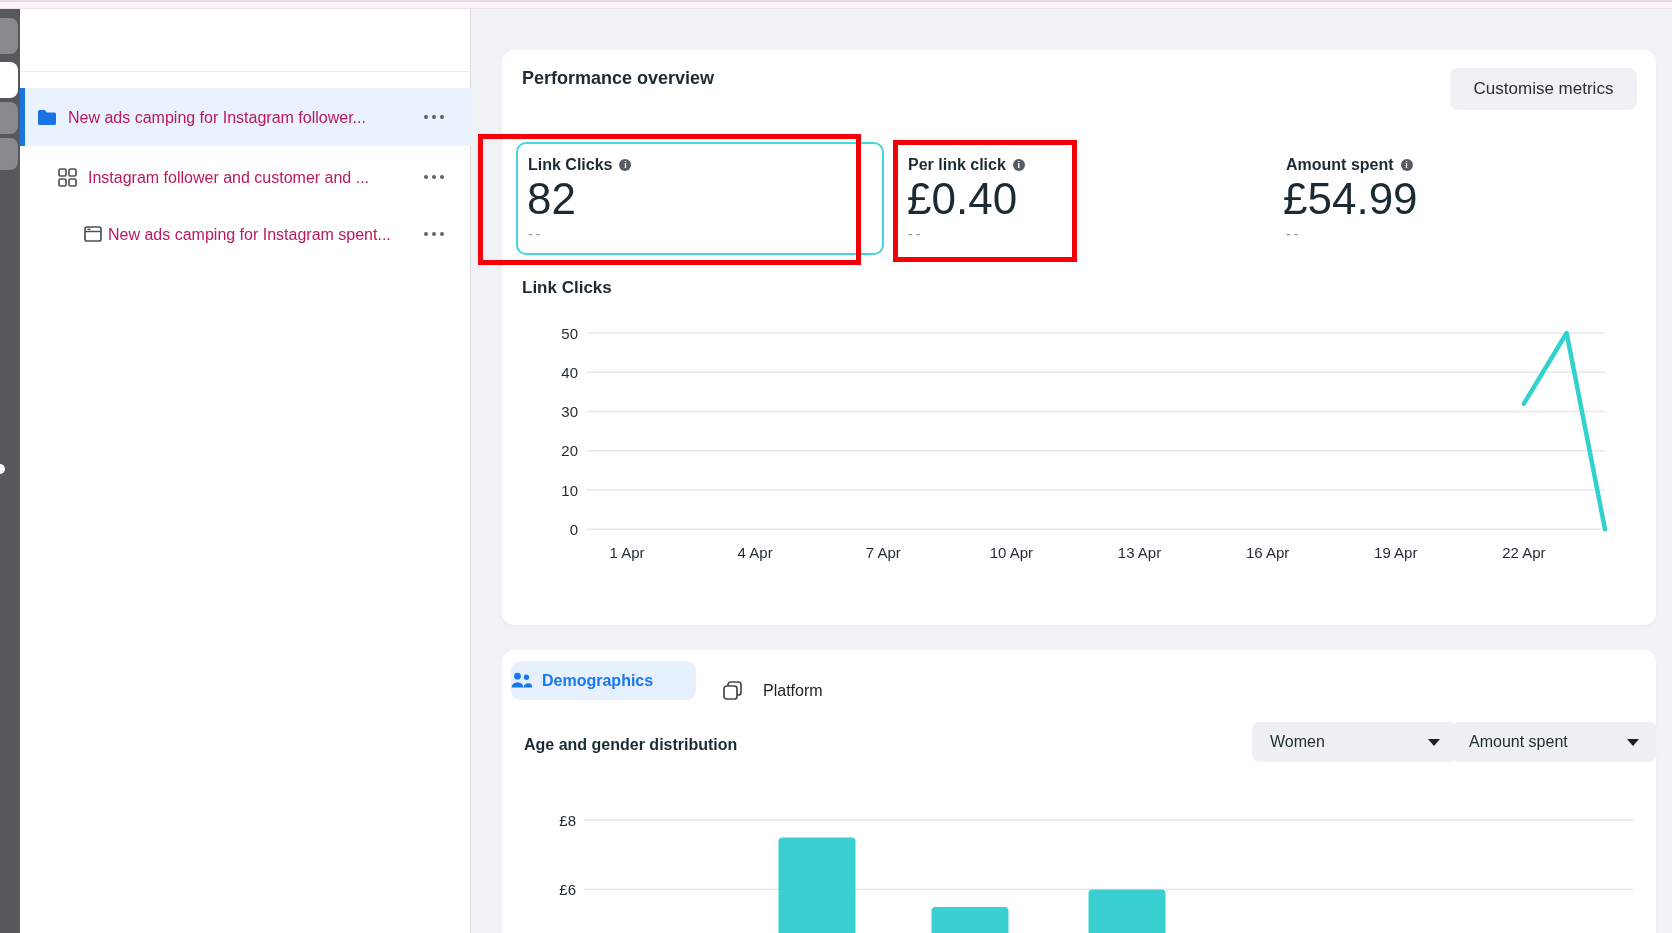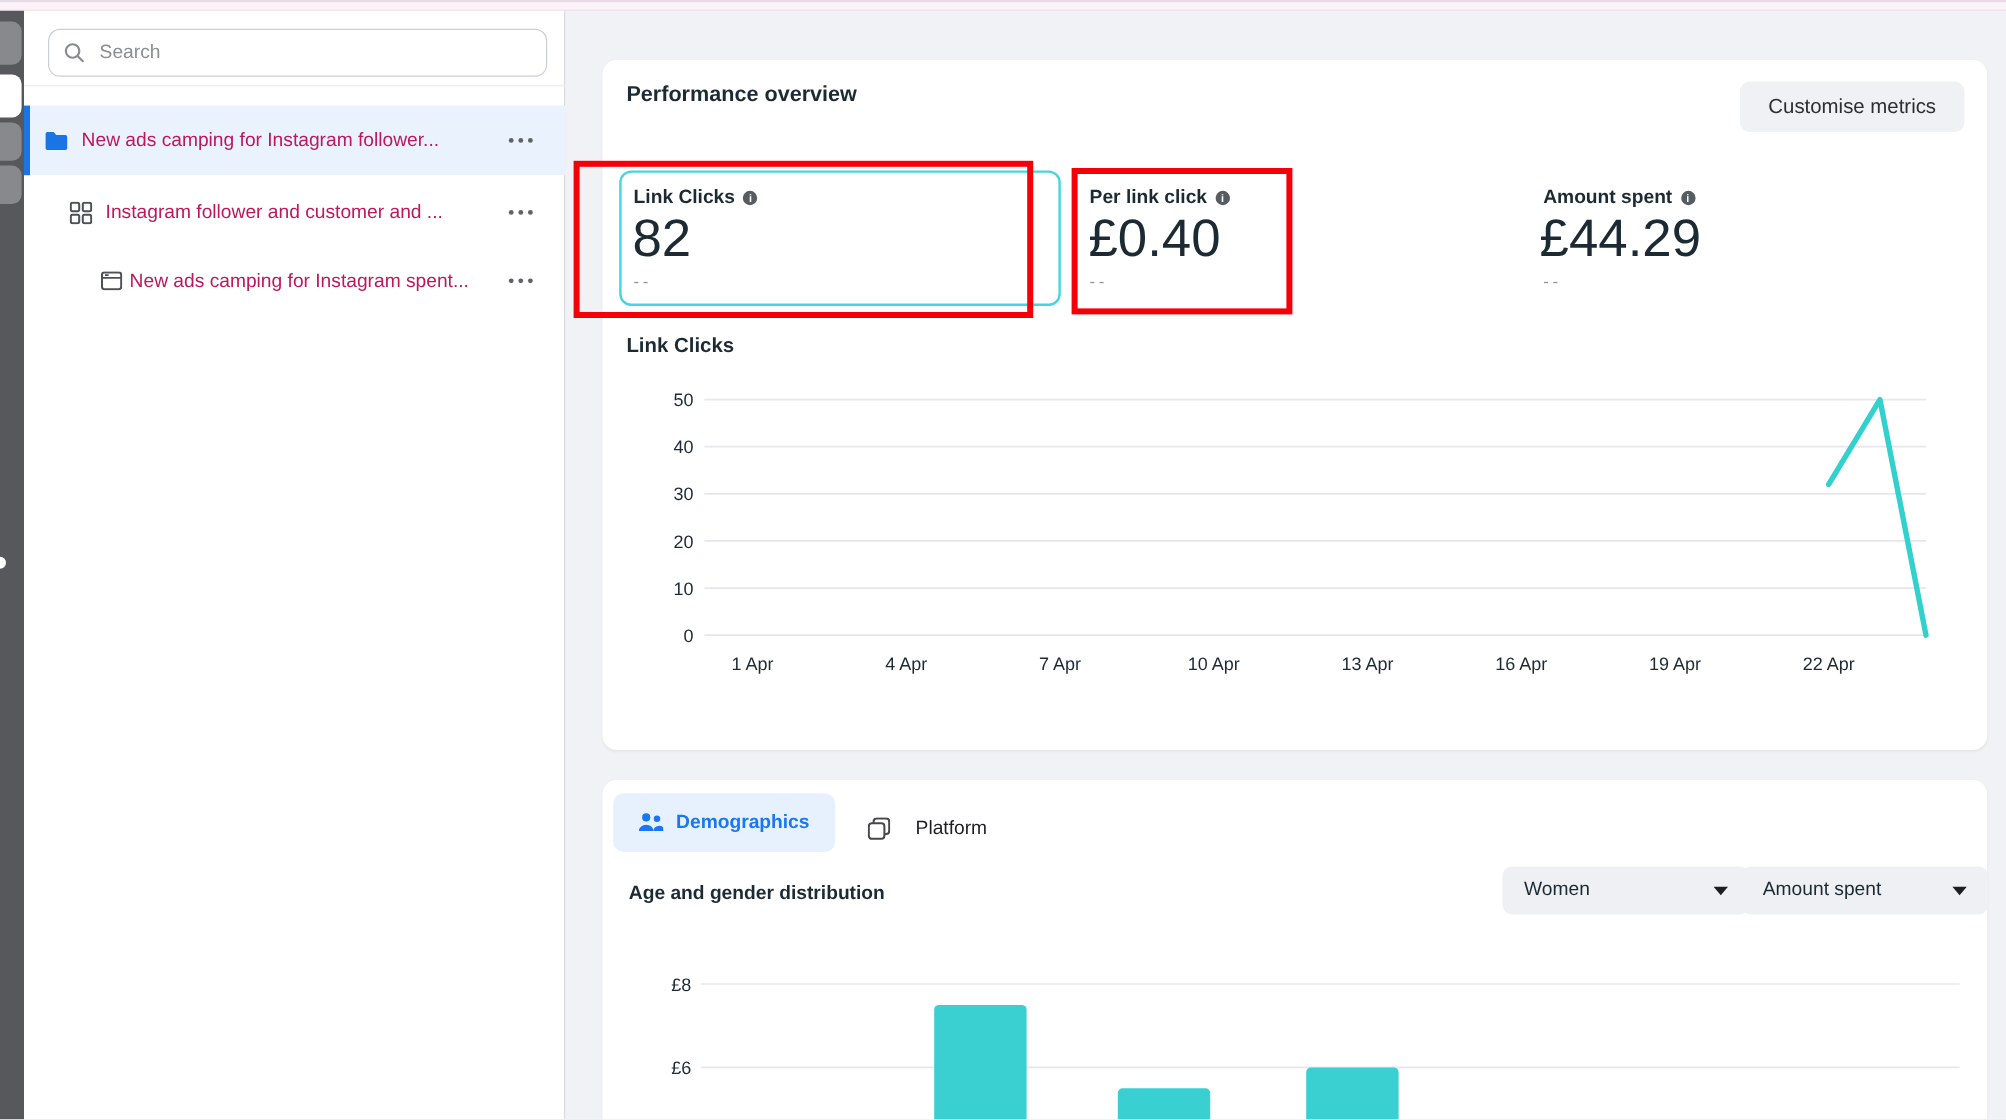--- a/index.html
+++ b/index.html
@@ -50,22 +50,22 @@
           font-weight:bold;display:inline-flex;align-items:center;justify-content:center;font-style:normal;}
   .mvalue{font-size:44px;font-weight:400;color:#1c2b33;line-height:1;}
   .msub{font-size:14px;color:#8d949e;letter-spacing:3px;}
 
   .redbox{border:5px solid #f50008;background:transparent;pointer-events:none;}
 
   .chart-title{font-size:17px;font-weight:bold;color:#1c2b33;}
   svg text.tick{font-size:15px;fill:#1e2b33;font-family:"Liberation Sans","DejaVu Sans",sans-serif;}
 
   
-  .pill{left:511px;top:661px;width:185px;height:49px;background:#e7f1fe;border-radius:9px;
-        display:flex;align-items:center;justify-content:center;gap:10px;cursor:pointer;}
+  .pill{left:511px;top:661px;width:185px;height:39px;background:#e7f1fe;border-radius:9px;
+        display:flex;align-items:center;justify-content:flex-start;gap:10px;cursor:pointer;}
   .pill-label{font-size:16px;font-weight:bold;color:#1877f2;}
   .tab-plain{left:707px;top:664px;height:36px;display:flex;align-items:flex-end;gap:21px;
              padding:0 16px;cursor:pointer;}
   .tab-plain-label{font-size:16px;color:#1c1e21;}
   .h2{font-size:16px;font-weight:bold;color:#1c2b33;}
   .dd{width:206px;height:40px;background:#eef0f3;border-radius:8px;display:flex;align-items:center;
       padding:0 18px;cursor:pointer;}
   .dd-label{font-size:16px;color:#1c2b33;flex:1;}
   .caret{width:0;height:0;border-left:6px solid transparent;border-right:6px solid transparent;
          border-top:7px solid #1c1e21;}
@@ -79,27 +79,20 @@
   <div class="abs topstrip"></div>
 
   <div class="abs rail"></div>
   <div class="abs rail-btn" style="top:18px;height:36px;"></div>
   <div class="abs rail-btn sel" style="top:62px;height:36px;"></div>
   <div class="abs rail-btn" style="top:102px;height:32px;"></div>
   <div class="abs rail-btn" style="top:138px;height:32px;"></div>
   <div class="abs rail-dot"></div>
 
   <div class="abs sidebar"></div>
-  <div class="abs searchbox">
-    <svg width="18" height="18" viewBox="0 0 18 18">
-      <circle cx="7.5" cy="7.5" r="5.6" fill="none" stroke="#888c92" stroke-width="1.8"></circle>
-      <line x1="11.8" y1="11.8" x2="16" y2="16" stroke="#888c92" stroke-width="1.8" stroke-linecap="round"></line>
-    </svg>
-    <input type="text" placeholder="Search" style="">
-  </div>
   <div class="abs side-divider"></div>
 
   <div class="abs row-sel-bg"></div>
   <div class="abs row-sel-bar"></div>
   <svg class="abs" style="left:37px;top:109px;" width="20" height="17" viewBox="0 0 20 17">
     <path d="M1,2.5 a1.5,1.5 0 0 1 1.5-1.5 h5.2 l2.2,2.6 h7.6 a1.5,1.5 0 0 1 1.5,1.5 v9.4 a1.5,1.5 0 0 1 -1.5,1.5 h-15 a1.5,1.5 0 0 1 -1.5,-1.5 z" fill="#1b74e4"></path>
   </svg>
   <div class="abs row-label" style="left:68px;top:109px;">New ads camping for Instagram follower...</div>
   <div class="abs dots" style="left:424px;top:115px;">
       <i></i>
@@ -151,21 +144,21 @@
     <span>Per link click</span>
       <span class="info-i">i</span>
   </div>
   <div class="abs mvalue" style="left:907px;top:177px;">£0.40</div>
   <div class="abs msub" style="left:908px;top:226px;">--</div>
 
   <div class="abs mlabel" style="left:1286px;top:156px;">
     <span>Amount spent</span>
       <span class="info-i">i</span>
   </div>
-  <div class="abs mvalue" style="left:1283px;top:177px;">£44.29</div>
+  <div class="abs mvalue" style="left:1283px;top:177px;">£54.99</div>
   <div class="abs msub" style="left:1286px;top:226px;">--</div>
 
   <div class="abs redbox" style="left:478px;top:134px;width:383px;height:131px;"></div>
   <div class="abs redbox" style="left:893px;top:140px;width:184px;height:122px;"></div>
 
   <div class="abs chart-title" style="left:522px;top:278px;">Link Clicks</div>
   <svg class="abs" style="left:520px;top:300px;" width="1136" height="270" viewBox="0 0 1136 270">
       <line x1="67" x2="1085" y1="33" y2="33" stroke="#e5e7ea" stroke-width="1.4"></line>
       <text x="58" y="38.5" text-anchor="end" class="tick">50</text>
       <line x1="67" x2="1085" y1="72.25999999999999" y2="72.25999999999999" stroke="#e5e7ea" stroke-width="1.4"></line>

